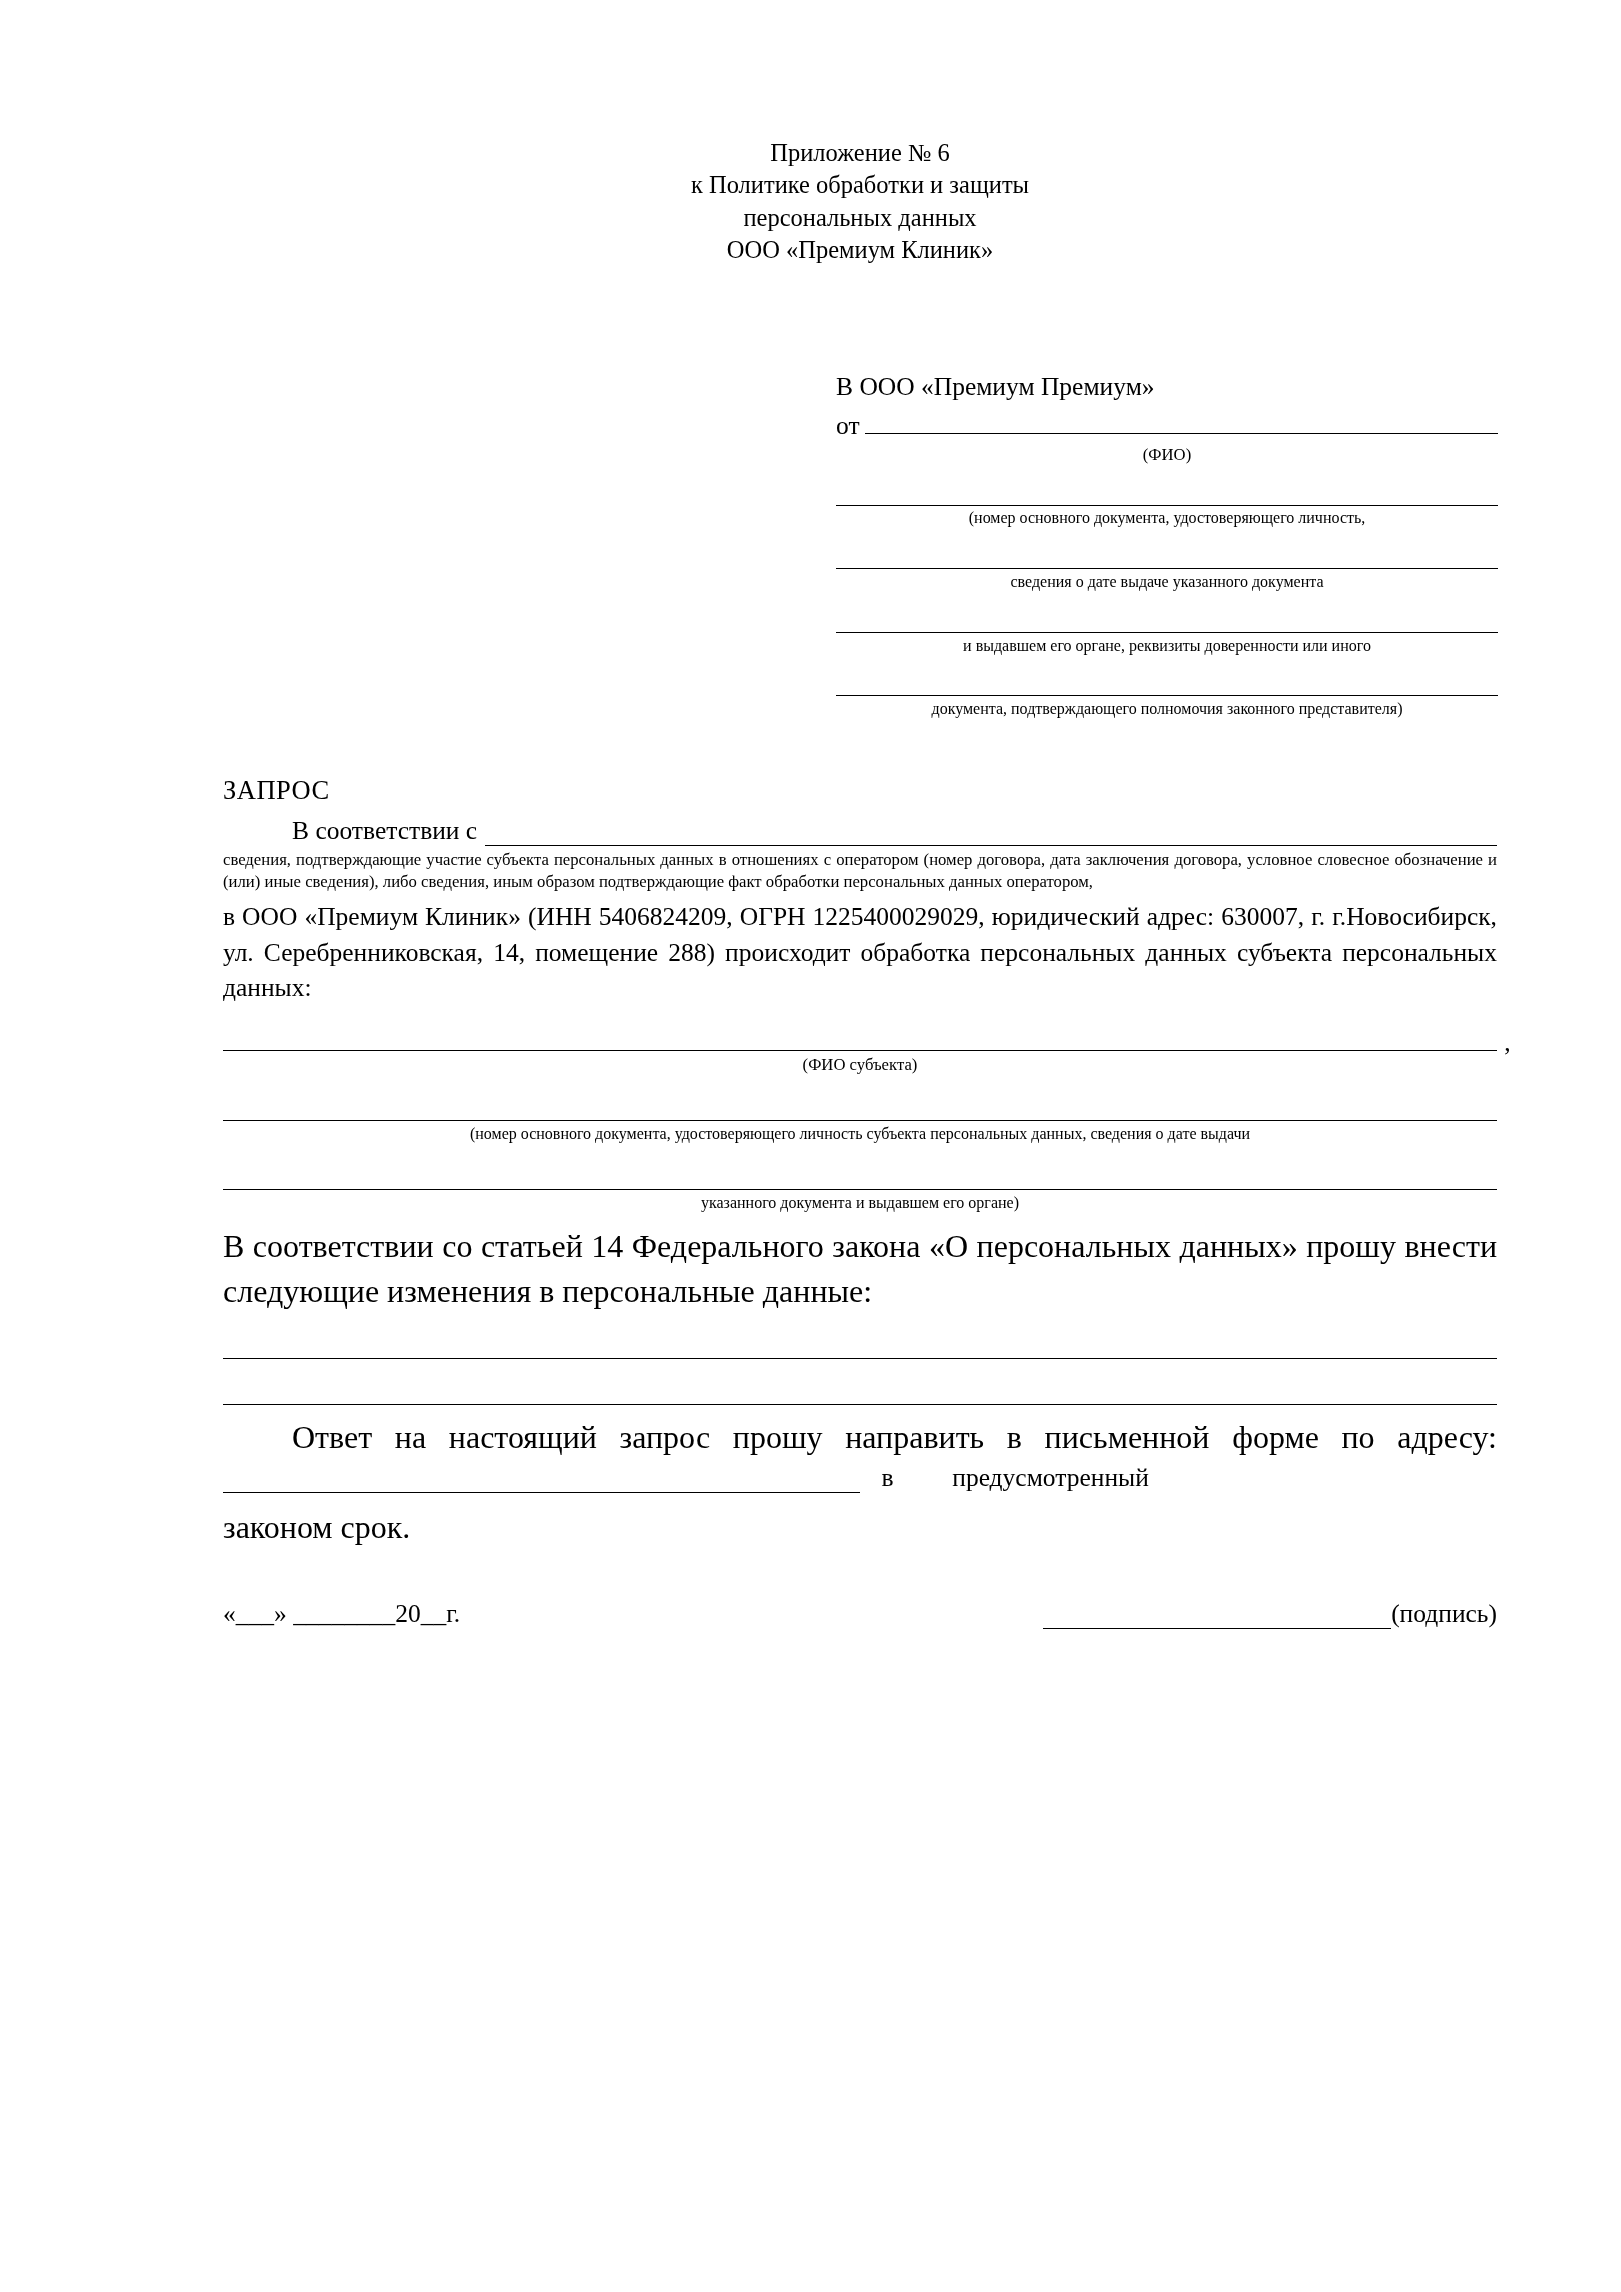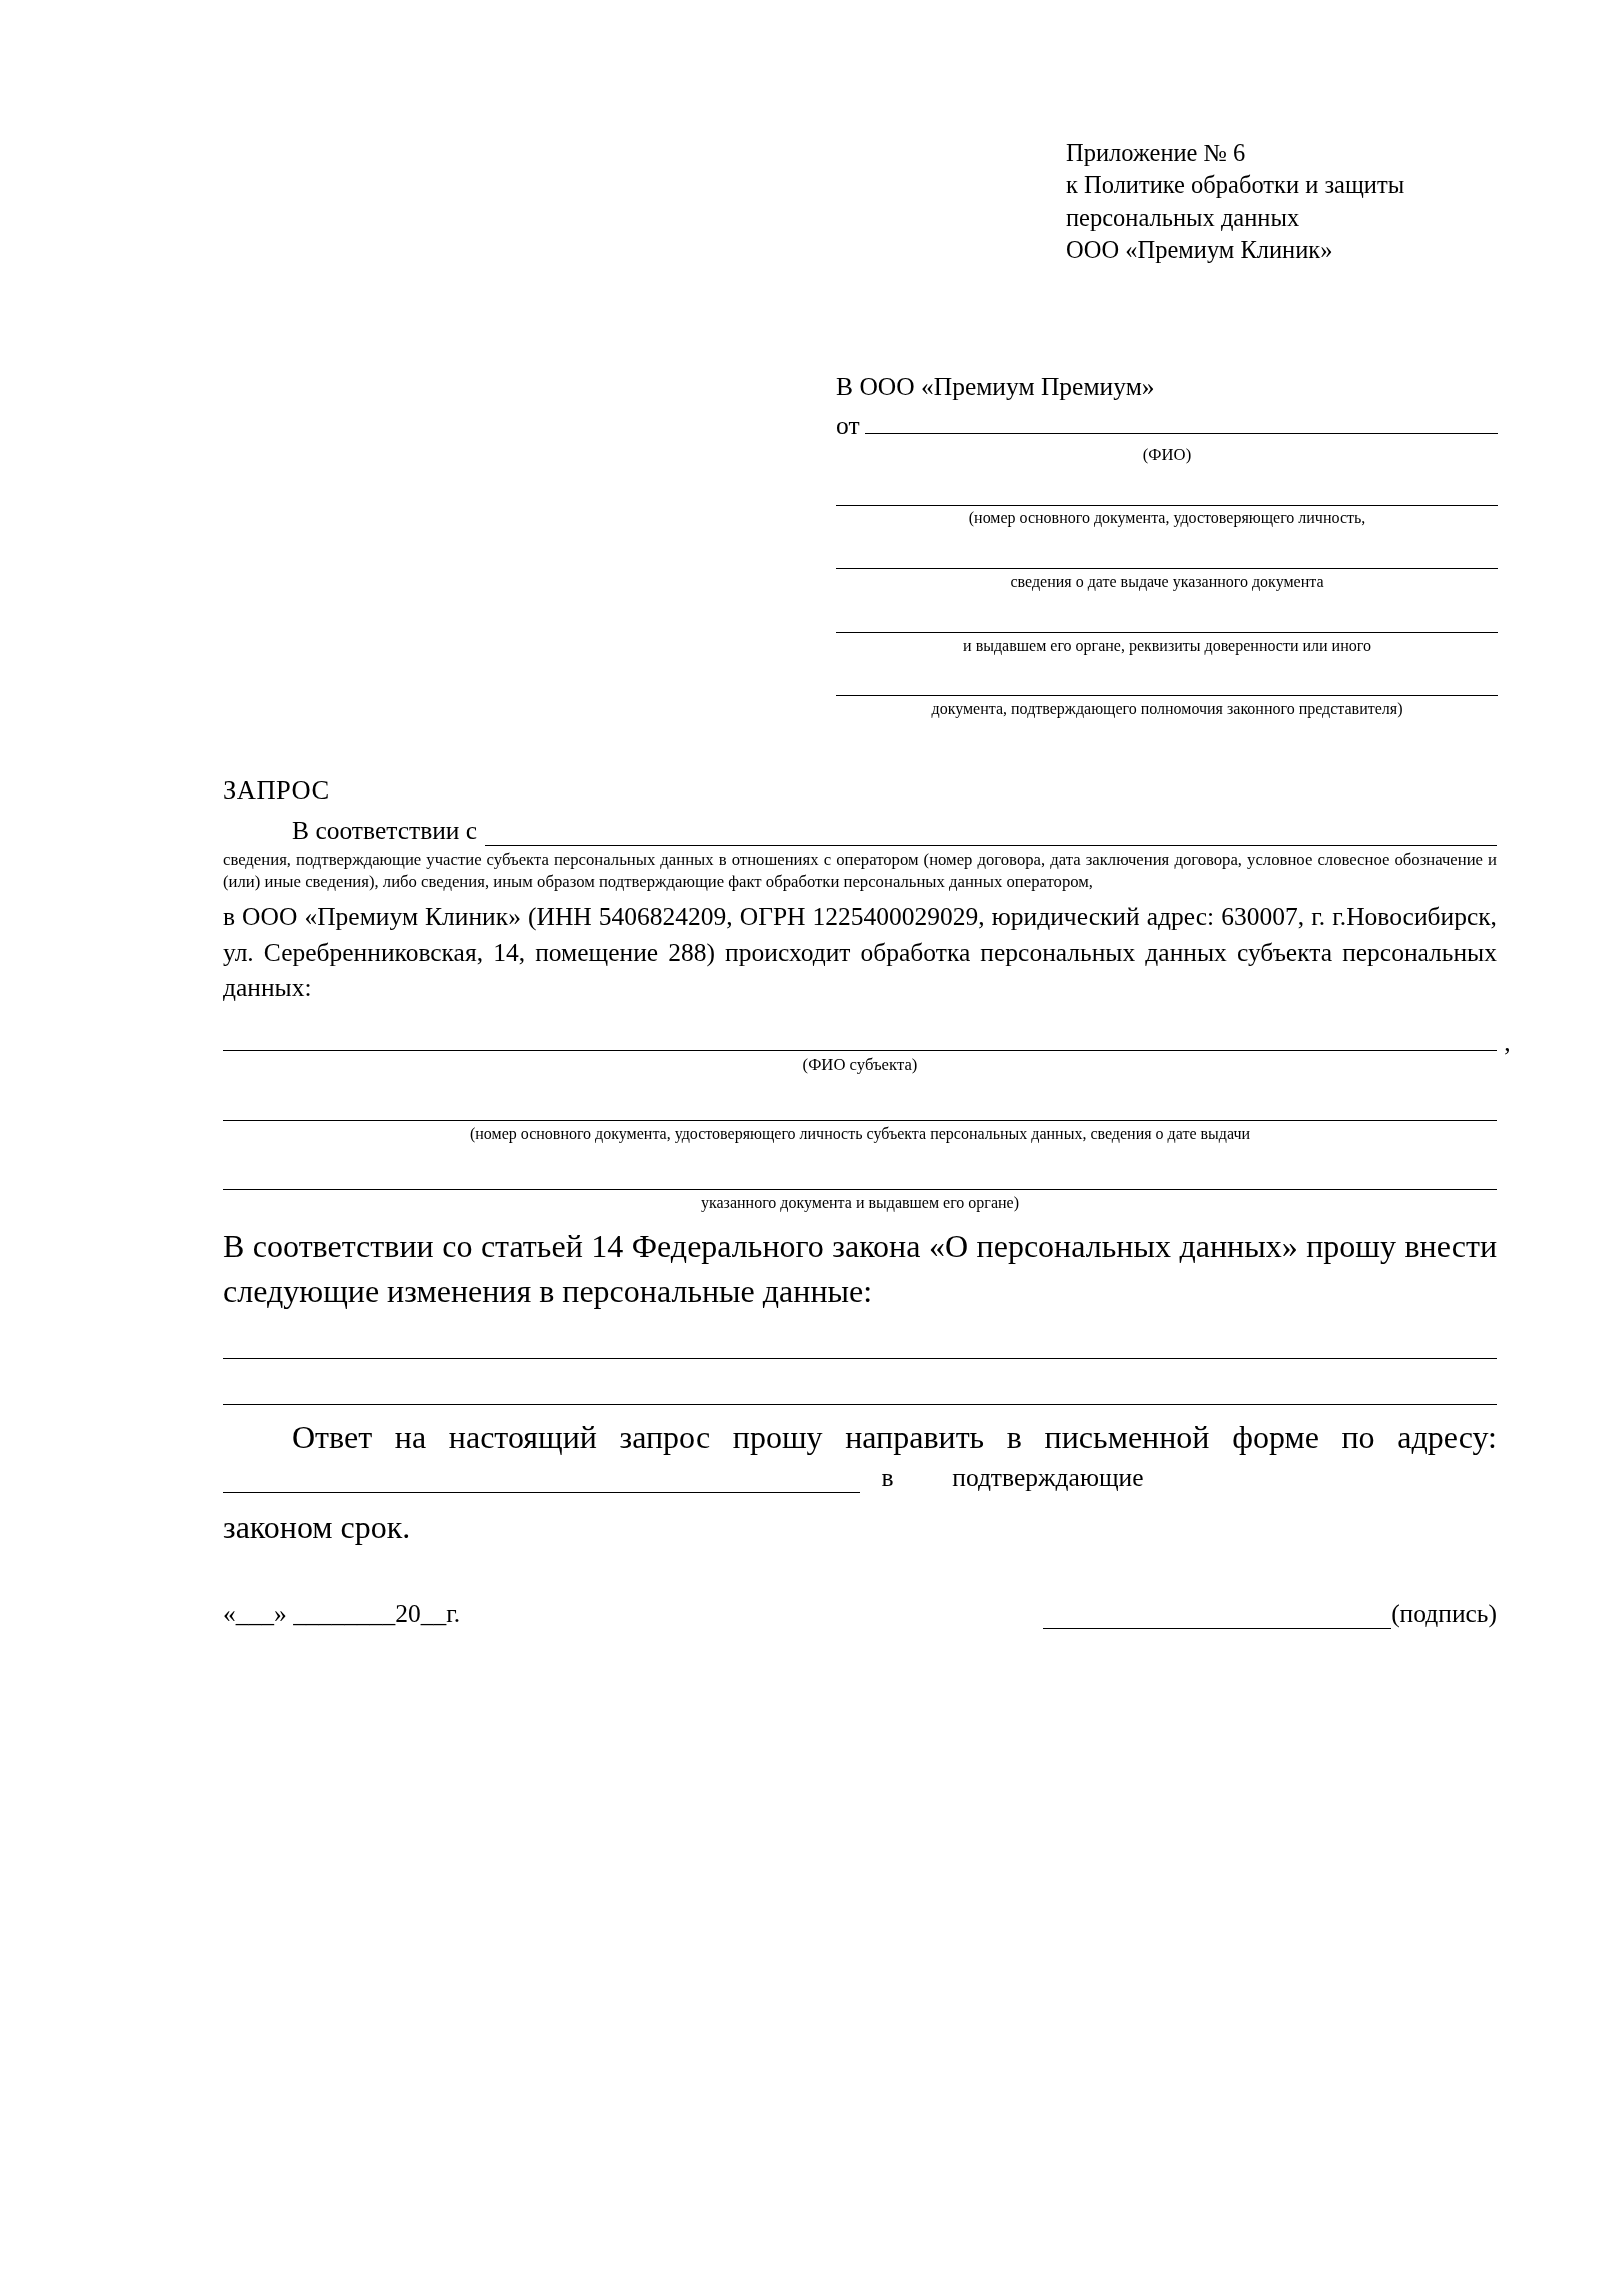--- a/index.html
+++ b/index.html
@@ -22,23 +22,23 @@
   }
   .content {
     position: absolute;
     left: 223px;
     top: 137px;
     width: 1274px;
   }
 
   
   .header-block {
-    margin-left: 843px;
     font-size: 24.5px;
     line-height: 1.32;
+    text-align: center;
   }
   .header-block div { white-space: nowrap; }
 
   
   .doc-title {
     margin-top: 94px;
     text-align: center;
     font-weight: bold;
     font-size: 27px;
     line-height: 1.42;
@@ -217,21 +217,21 @@
     <div class="spaced-para">В соответствии со статьей 14 Федерального закона «О персональных данных» прошу внести следующие изменения в персональные данные:</div>
 
     <div class="full-rule"></div>
     <div class="full-rule"></div>
 
     <div class="spaced-para" style="text-indent:69px; text-align-last:justify;">Ответ на настоящий запрос прошу направить в письменной форме по адресу:</div>
 
     <div class="answer-row">
       <span class="rule-mid"></span>
       <span class="w1">в</span>
-      <span class="w2">подтверждающие</span>
+      <span class="w2">предусмотренный</span>
     </div>
 
     <div class="spaced-para" style="margin-top:12px;">законом срок.</div>
 
     <div class="sign-row">
       <span class="date">«___» ________20__г.</span>
       <span class="spacer"></span>
       <span class="sign-rule"></span>
       <span class="sign-label">(подпись)</span>
     </div>

